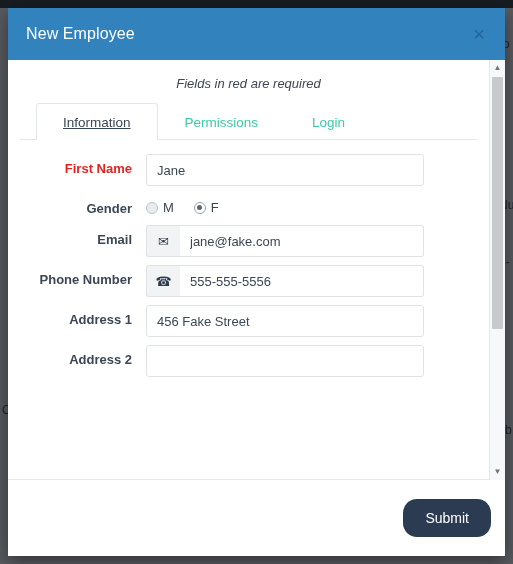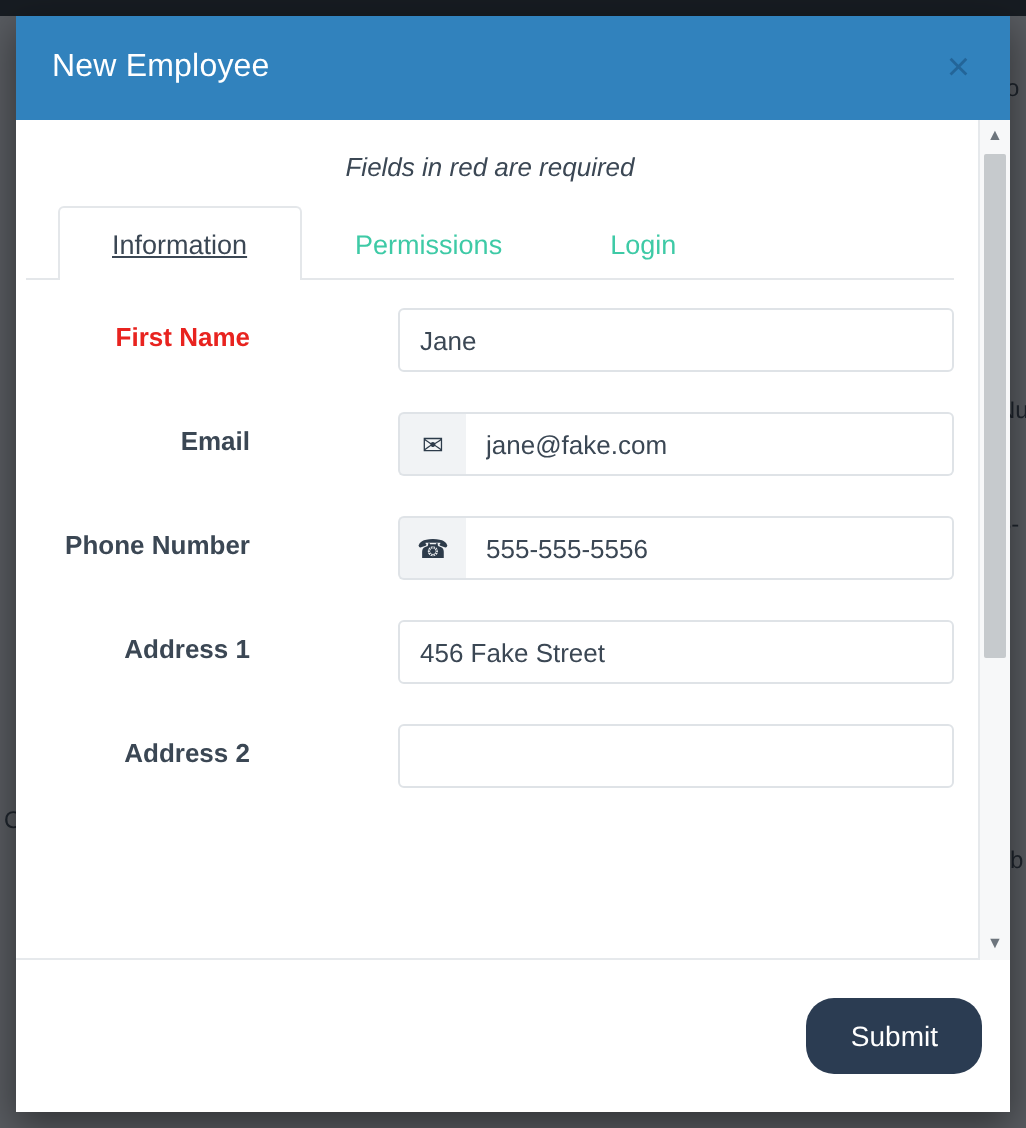--- a/index.html
+++ b/index.html
@@ -88,21 +88,21 @@
 
   
   .modal-body-wrap {
     flex: 1 1 auto;
     position: relative;
     min-height: 0;
     display: flex;
   }
   .modal-body {
     flex: 1 1 auto;
-    padding: 14px 12px 0 5px;
+    padding: 14px 12px 0 12px;
     box-sizing: border-box;
     overflow: hidden;
     position: relative;
   }
   .modal-body::after {
     
     content: "";
     position: absolute;
     left: 0; right: 0; bottom: 0;
     height: 1px;
@@ -141,22 +141,21 @@
     background: #ffffff;
     border-color: #e4e7ea #e4e7ea #ffffff;
     border-radius: 3px 3px 0 0;
     text-decoration: underline;
   }
 
   
   .form-row {
     display: flex;
     align-items: flex-start;
-    margin-bottom: 20px;
-    justify-content: space-between;
+    margin-bottom: 8px;
   }
 
   .form-label {
     flex: 0 0 126px;
     text-align: right;
     padding-right: 14px;
     padding-top: 7px;
     box-sizing: border-box;
     font-size: 13px;
     font-weight: bold;
@@ -335,20 +334,35 @@
       </div>
 
       <div class="form-row">
         <div class="form-label required">First Name</div>
         <div class="form-control-wrap">
           <input class="form-control" type="text" value="Jane" style="">
         </div>
       </div>
 
 
+      <div class="form-row">
+        <div class="form-label">Gender</div>
+        <div class="form-control-wrap">
+          <div class="radio-group">
+            <label class="radio-opt">
+              <span class="radio-dot"></span>
+              <span class="radio-label">M</span>
+            </label>
+            <label class="radio-opt">
+              <span class="radio-dot checked"></span>
+              <span class="radio-label">F</span>
+            </label>
+          </div>
+        </div>
+      </div>
 
       <div class="form-row">
         <div class="form-label">Email</div>
         <div class="form-control-wrap input-group">
           <span class="input-addon">✉</span>
           <input class="form-control" type="text" value="jane@fake.com" style="">
         </div>
       </div>
 
       <div class="form-row">

